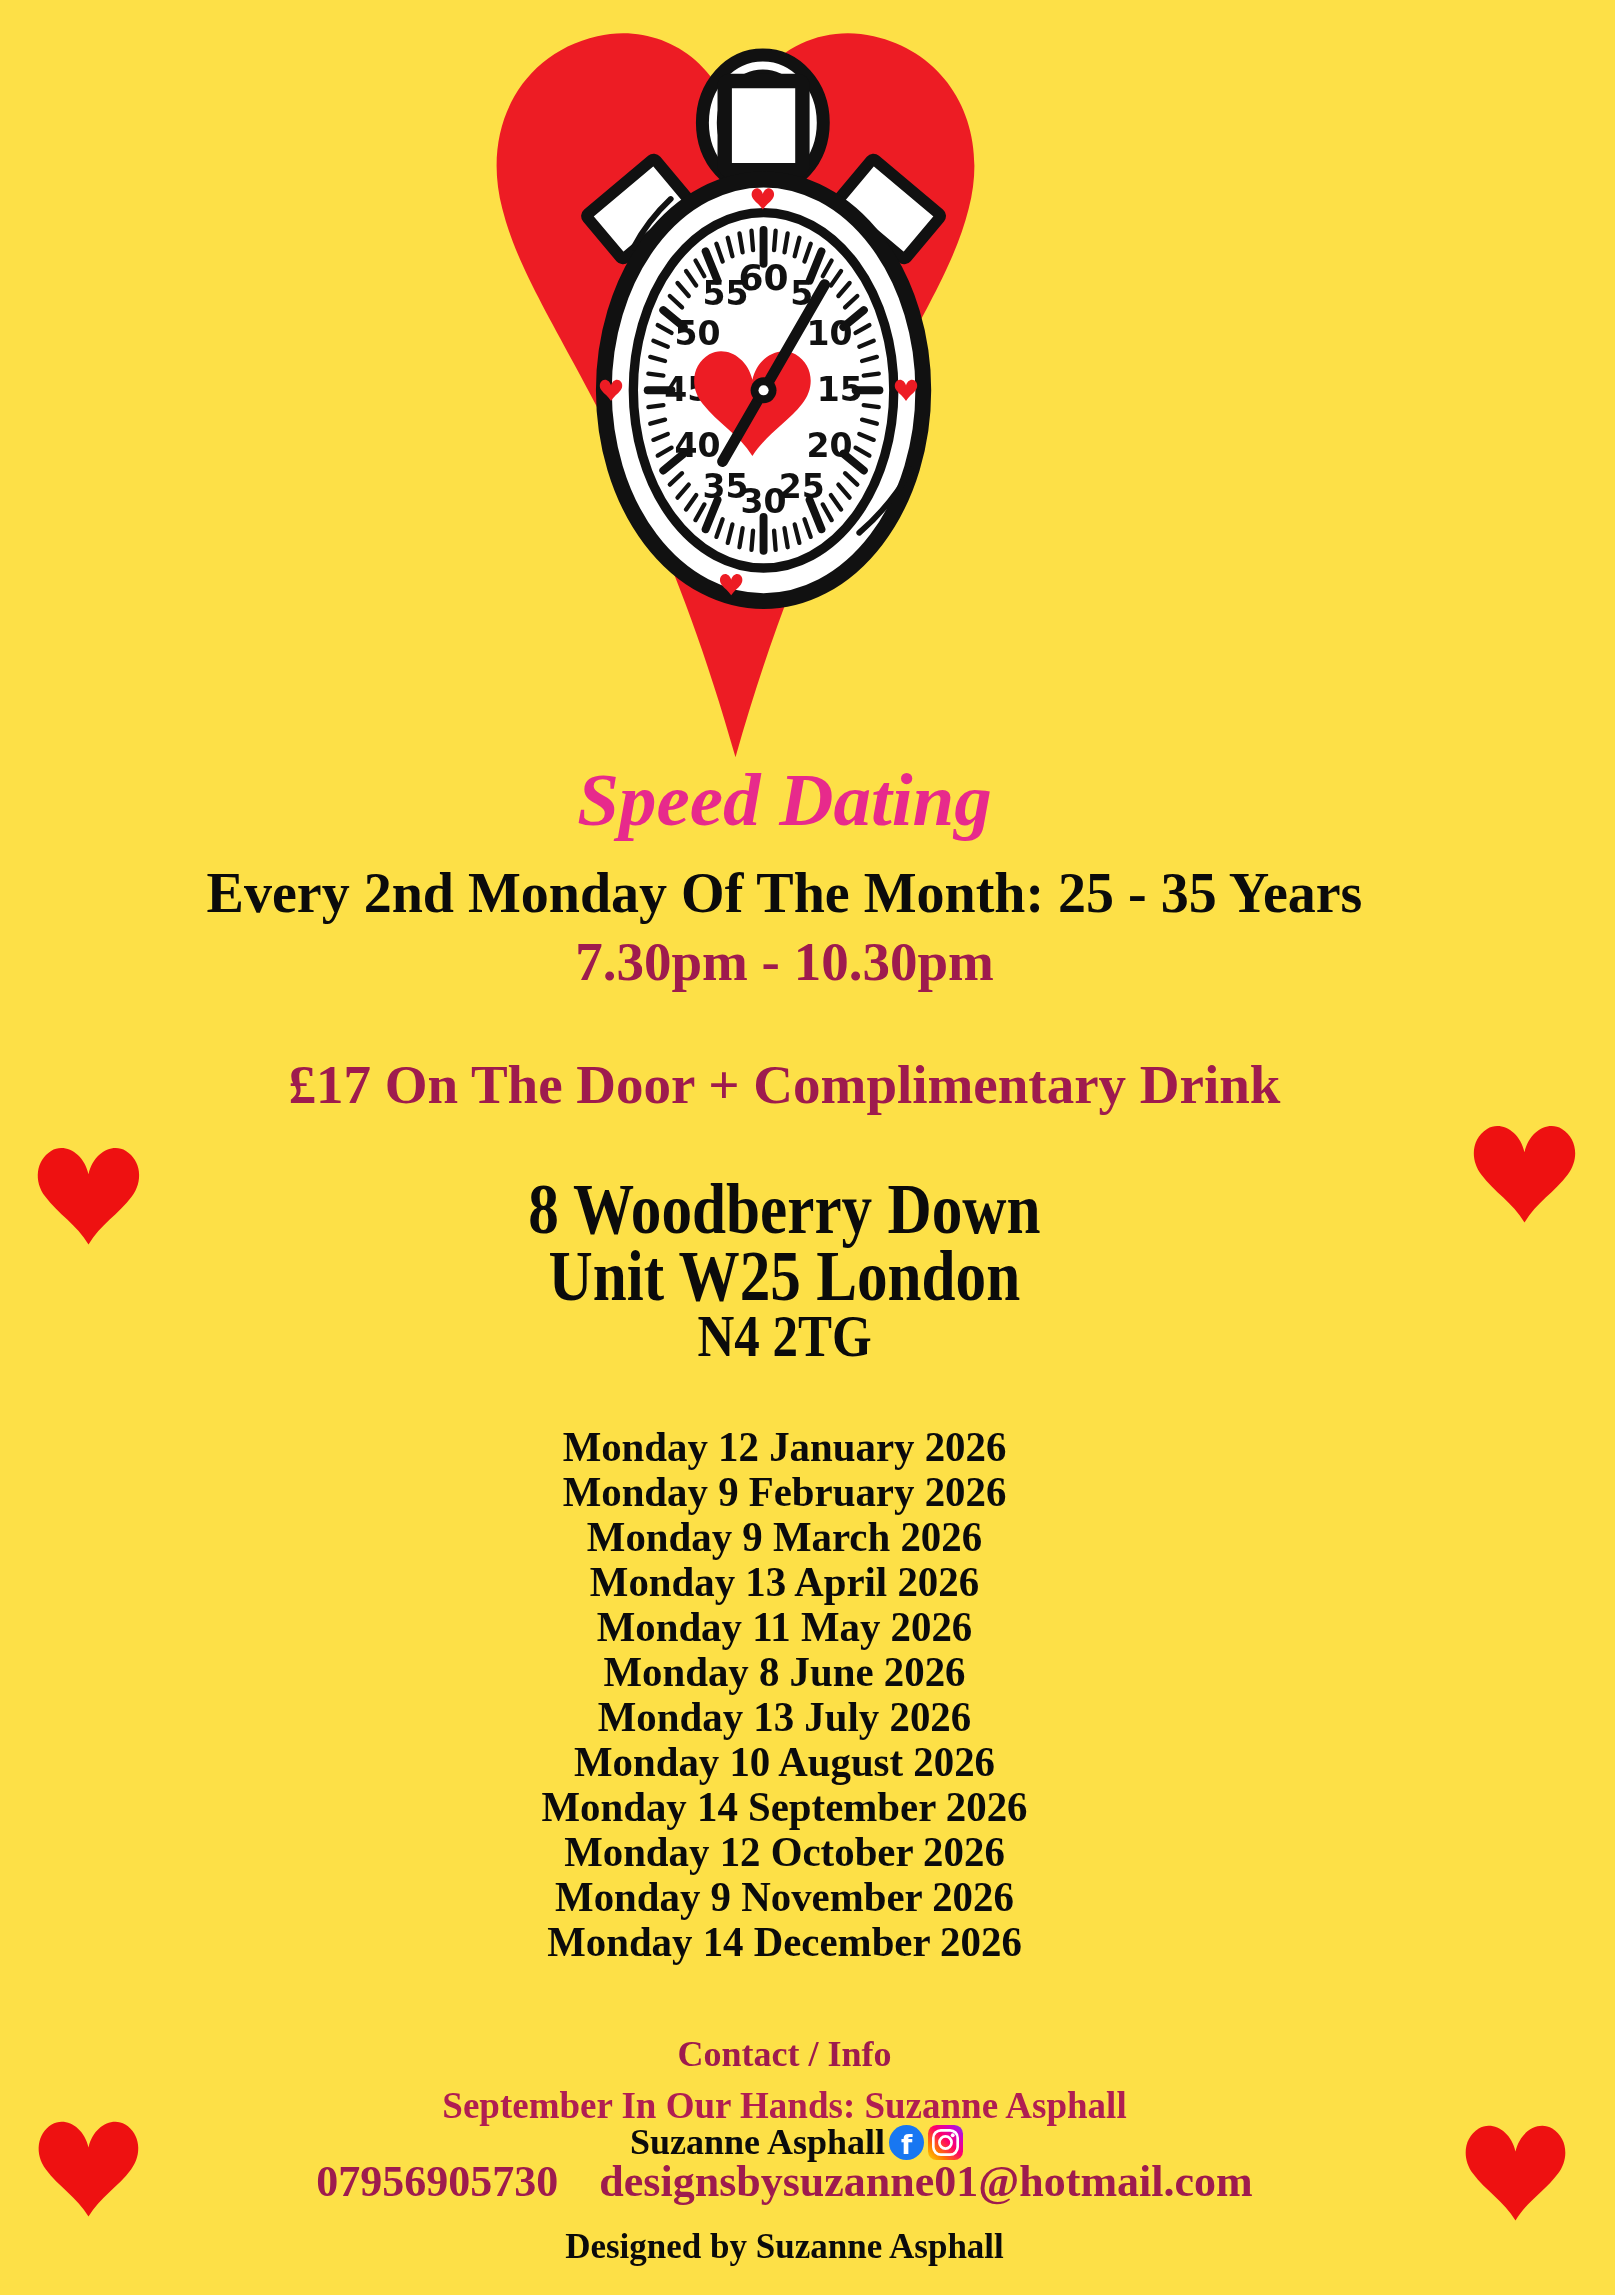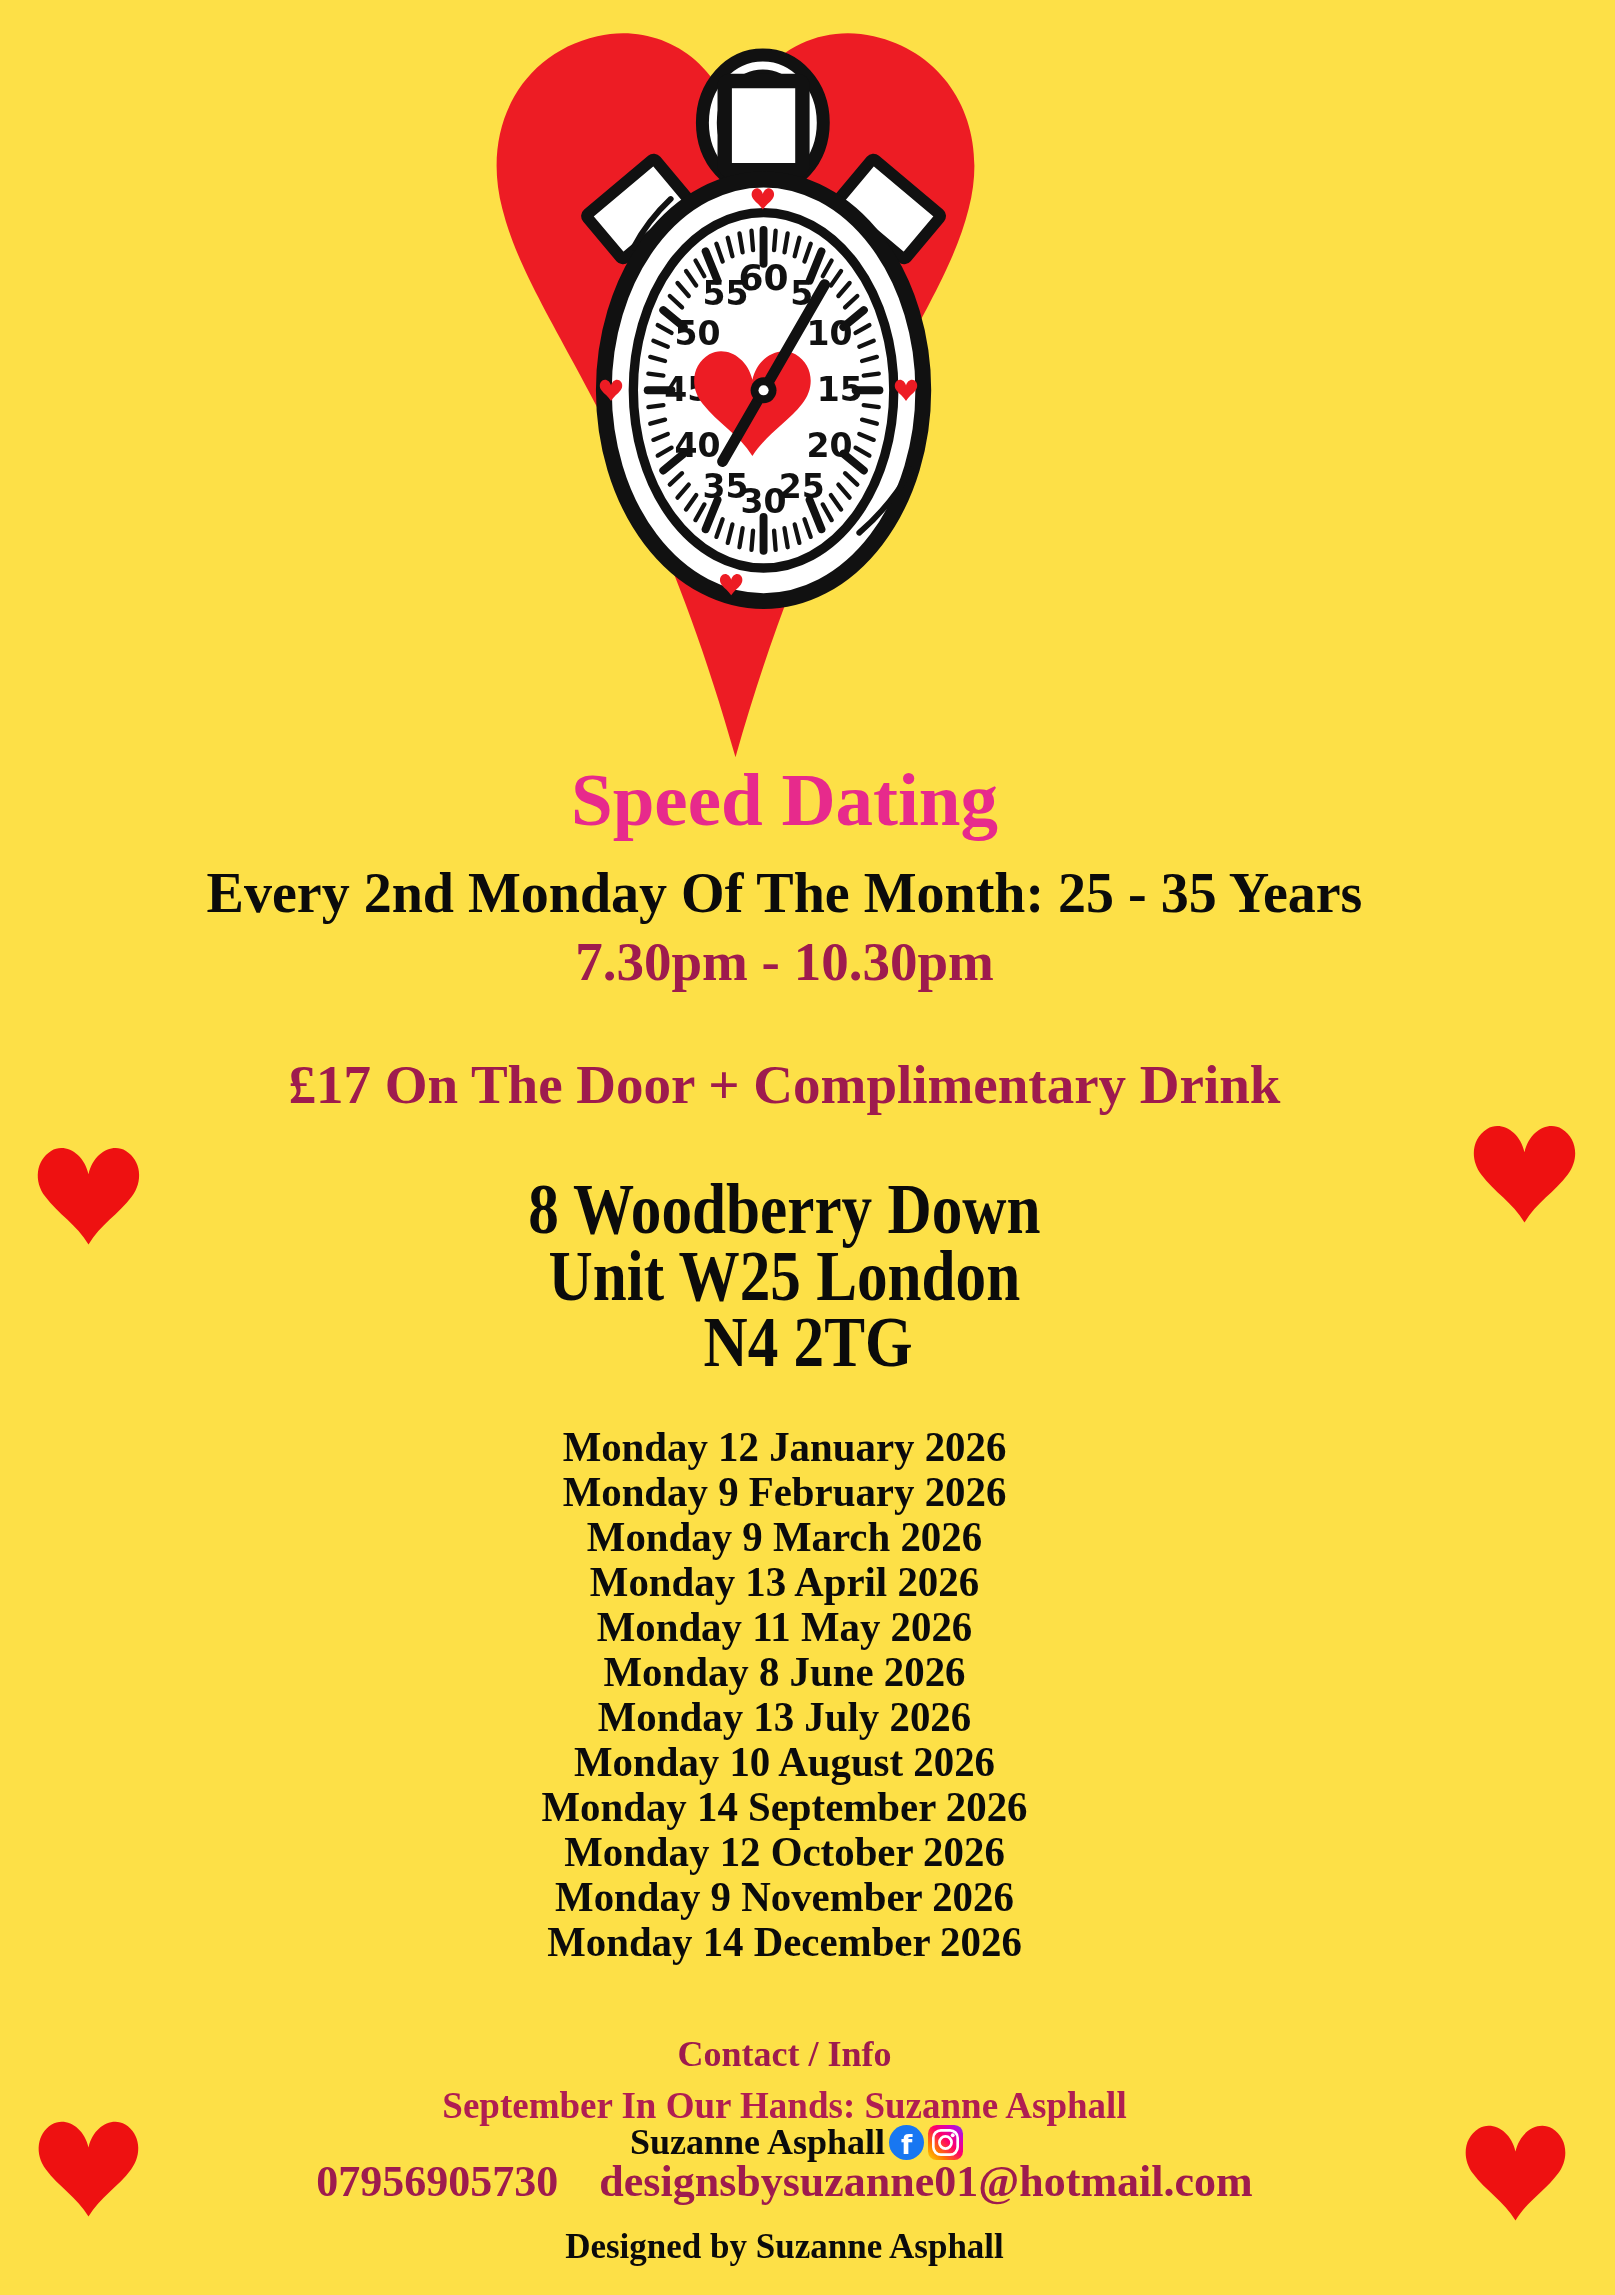--- a/index.html
+++ b/index.html
@@ -17,29 +17,30 @@
     width:1569px;
     text-align:center;
     font-weight:bold;
     white-space:nowrap;
     line-height:1;
   }
   .cond{display:inline-block;transform:scaleX(0.85);transform-origin:center;}
   .title{
     top:762px;
     font-size:75px;
+    font-style:italic;
     color:#E72A8C;
   }
   .schedule{top:865px;font-size:56px;color:#0b0b0b;}
   .timeline{top:934px;font-size:55px;color:#9E1B4E;}
   .price1{top:998px;font-size:55px;color:#9E1B4E;}
   .price2{top:1057px;font-size:55px;color:#9E1B4E;font-family:Liberation Serif, serif;}
   .addr1{top:1173px;font-size:72px;color:#0b0b0b;}
   .addr2{top:1240px;font-size:72px;color:#0b0b0b;}
-  .addr3{top:1306px;font-size:72px;color:#0b0b0b;padding-left:24px;}
+  .addr3{top:1306px;font-size:60px;color:#0b0b0b;}
   .dates{
     position:absolute;
     top:1424px;
     left:0;
     width:1569px;
     text-align:center;
     color:#0b0b0b;
   }
   .dates p{
     margin:0;

